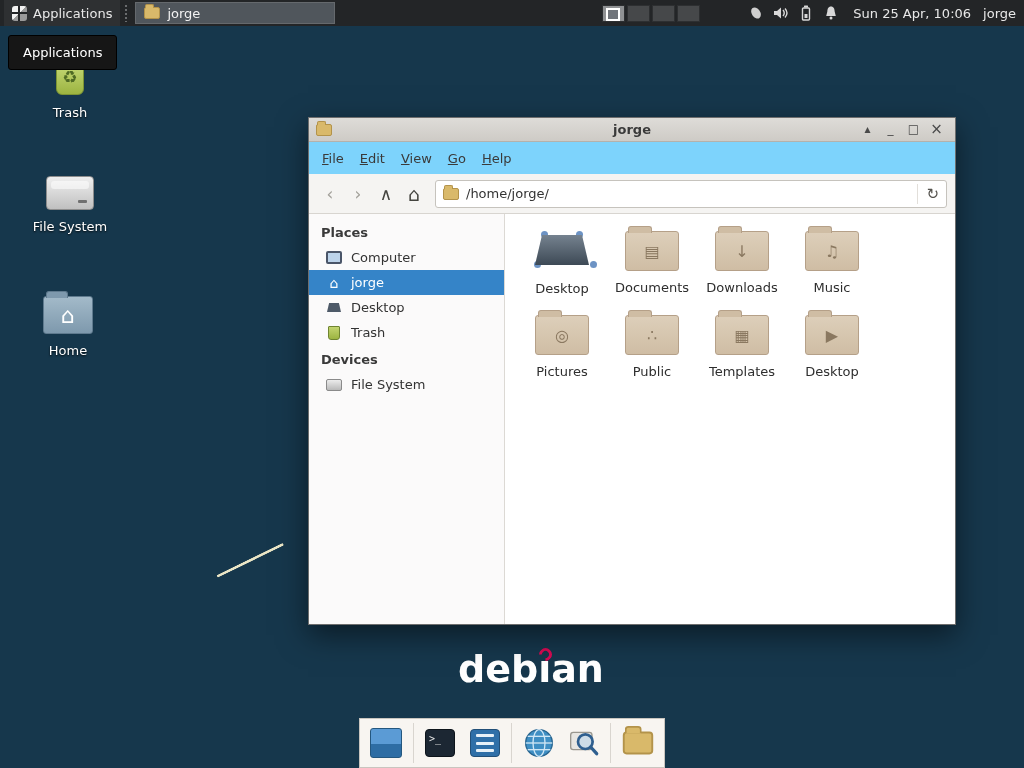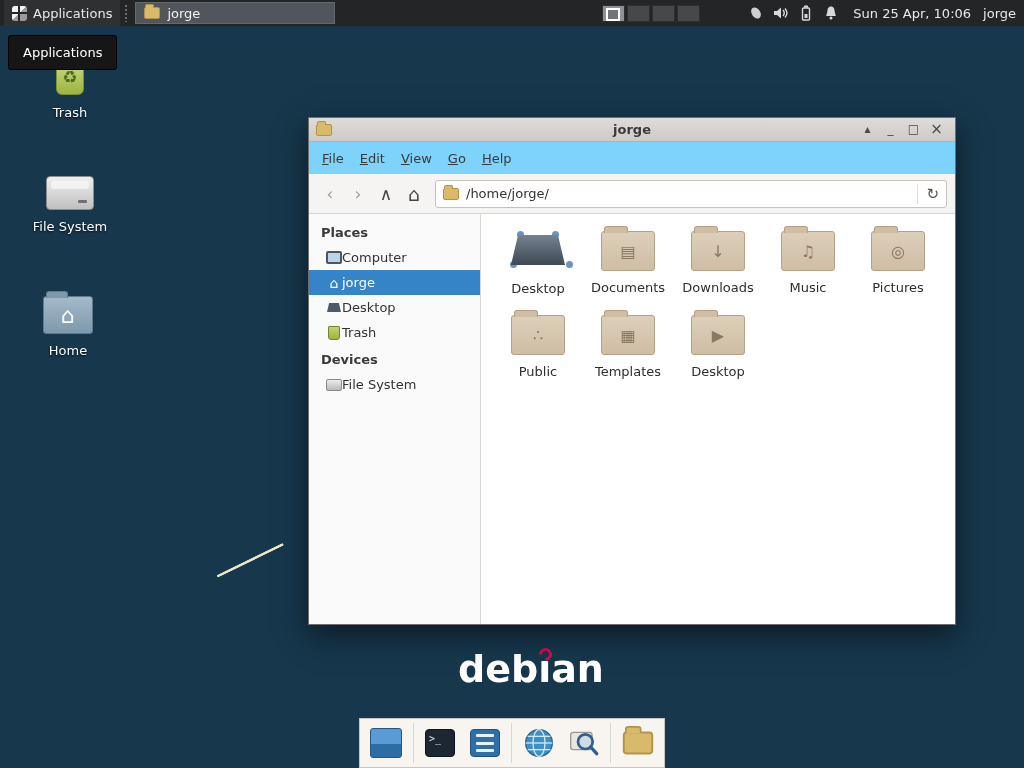--- a/index.html
+++ b/index.html
@@ -109,23 +109,23 @@
     border-bottom:1px solid #d8d5d0; flex:none; }
   .nav-btn { width:26px; height:26px; display:flex; align-items:center; justify-content:center; font-size:17px; color:#44443f; }
   .nav-btn.dim { color:#a3a19b; }
   .nav-btn.home-btn { font-size:19px; }
   .pathbar { flex:1; height:28px; margin-left:6px; background:#fff; border:1px solid #c6c3bd; border-radius:3px;
     display:flex; align-items:center; gap:7px; padding:0 7px; color:#333; }
   .path-text { flex:1; }
   .reload-btn { color:#55534e; font-size:15px; padding-left:8px; border-left:1px solid #e2dfda; height:20px; display:flex; align-items:center; }
 
   .win-body { flex:1; display:flex; min-height:0; }
-  .sidebar { width:172px; background:#fbfafa; border-right:1px solid #dcd9d4; padding-top:4px; color:#333; flex:none; }
+  .sidebar { width:196px; background:#fbfafa; border-right:1px solid #dcd9d4; padding-top:4px; color:#333; flex:none; }
   .side-header { font-weight:bold; padding:7px 12px 5px; color:#3a3a3a; }
-  .side-item { display:flex; align-items:center; padding:5px 10px 5px 17px; }
+  .side-item { display:flex; align-items:center; gap:9px; padding:5px 10px 5px 17px; }
   .side-item.selected { background:#3584c8; color:#fff; }
   .si { width:16px; height:14px; display:inline-flex; align-items:center; justify-content:center; flex:none; font-size:14px; }
   .ic-computer::before { content:""; width:13px; height:9px; border:2px solid #4a5568; background:#bcd3ea; border-radius:2px; }
   .ic-drive::before { content:""; width:14px; height:10px; background:linear-gradient(#ececec,#b9b9b9); border:1px solid #8a8a8a; border-radius:2px; }
   .ic-trash-sm::before { content:""; width:10px; height:12px; background:linear-gradient(#c3d46f,#9cb441); border:1px solid #6f8430; border-radius:1px 1px 3px 3px; }
   .ic-desk-sm::before { content:""; width:14px; height:9px; background:#4e5a68; clip-path:polygon(15% 0,85% 0,100% 100%,0 100%); }
 
   .files { flex:1; background:#ffffff; display:flex; flex-direction:column; min-width:0; }
   .files-grid { flex:1; display:flex; flex-wrap:wrap; align-content:flex-start; padding:10px 0 0 12px; overflow:hidden; }
   .file { width:90px; display:flex; flex-direction:column; align-items:center; margin-bottom:12px; }

